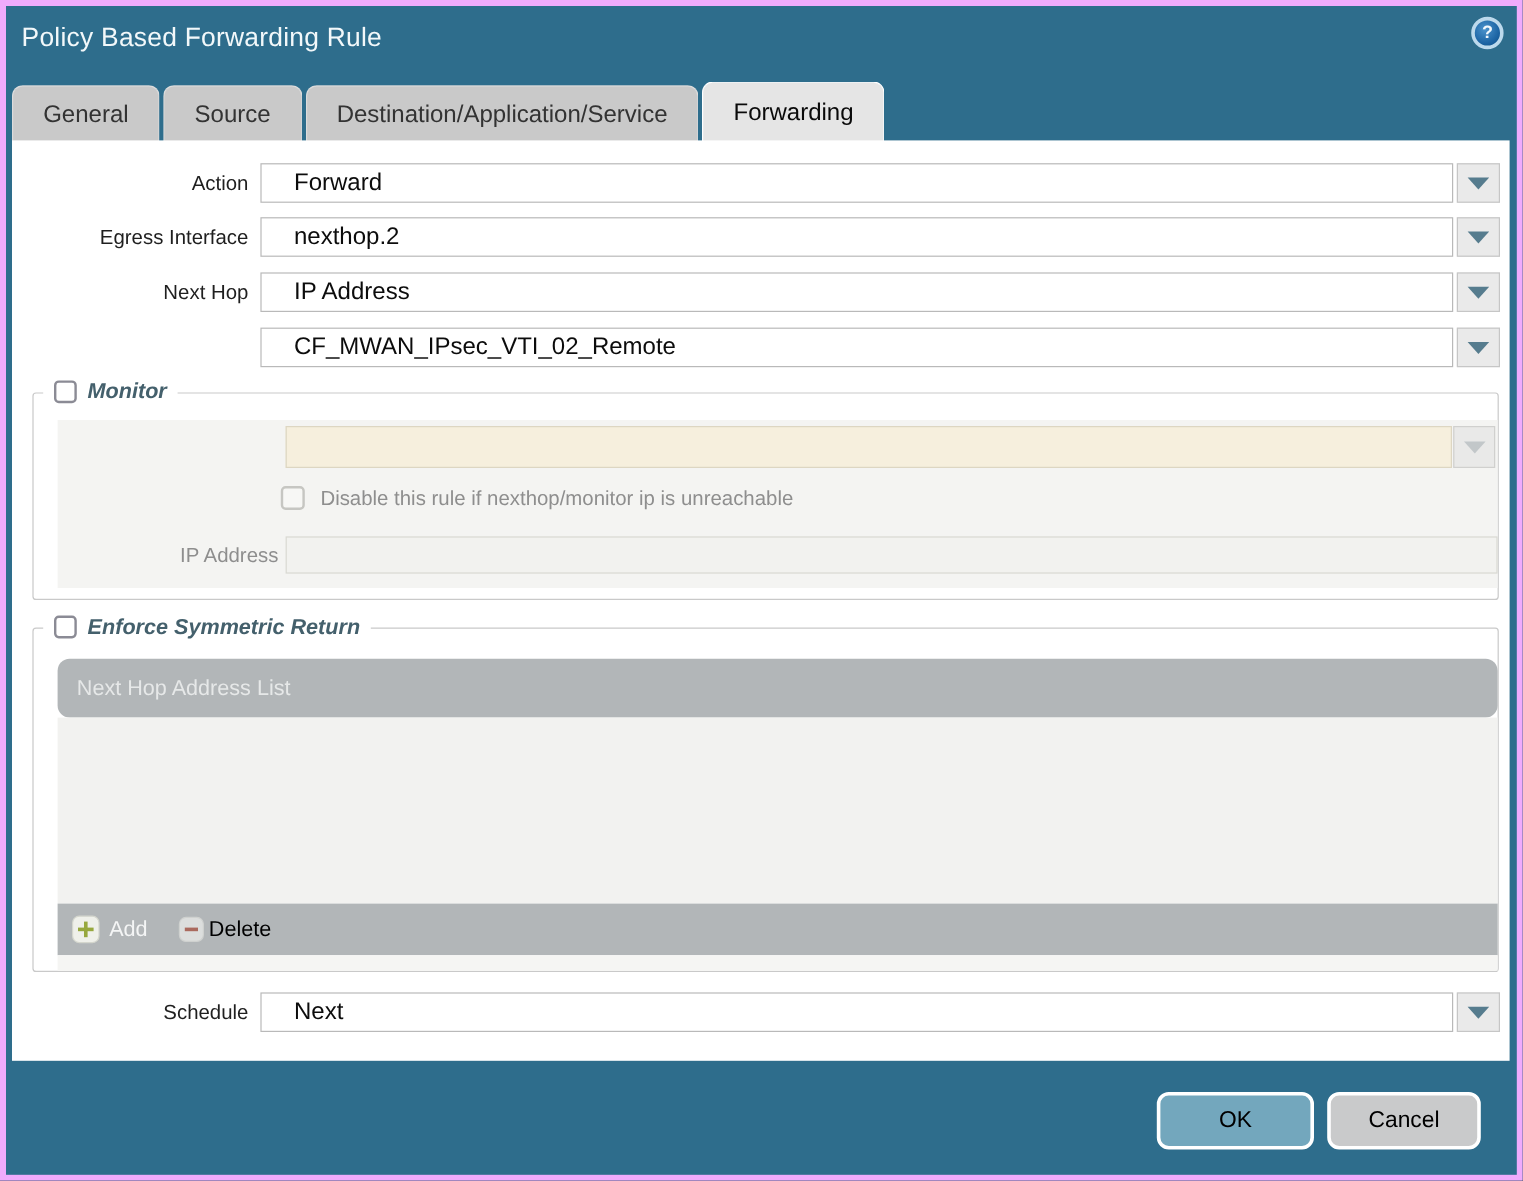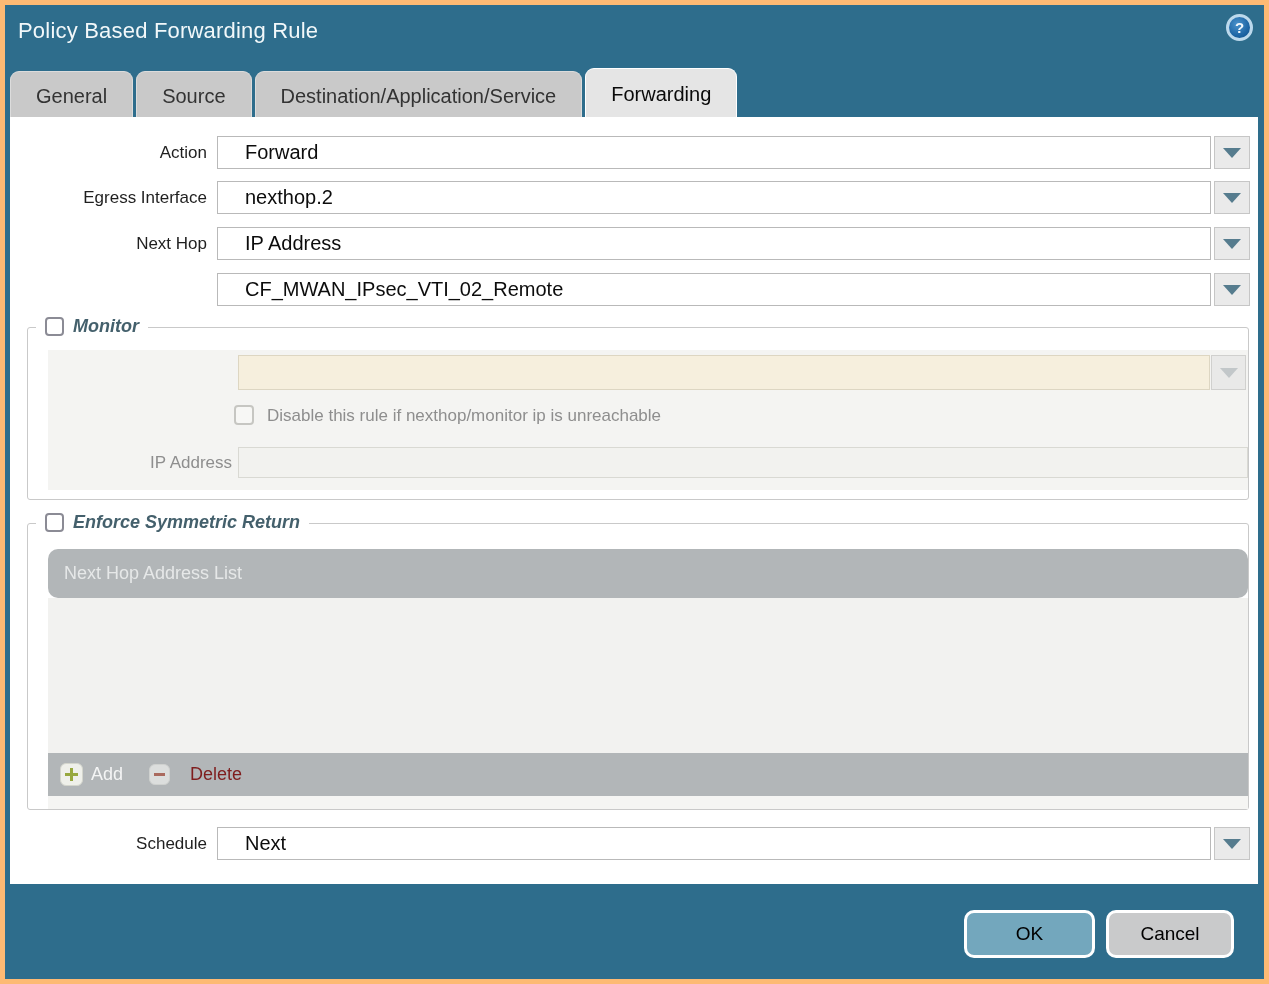--- a/index.html
+++ b/index.html
@@ -1,19 +1,19 @@
 <!DOCTYPE html>
 <html><head>
 <meta charset="utf-8">
 <style>
   html,body{margin:0;padding:0;background:#222;}
   *{box-sizing:border-box;font-family:"Liberation Sans",sans-serif;}
   .window{
     position:relative;width:1269px;height:984px;
-    background:#2e6d8c;border:5px solid #fdba74;overflow:hidden;
+    background:#2e6d8c;border:5px solid #f0abfc;overflow:hidden;
   }
   .titlebar-text{
     position:absolute;left:13px;top:13px;font-size:22px;color:#f2f8fa;
     letter-spacing:.2px;font-weight:500;
   }
   .help{
     position:absolute;left:1221px;top:9px;width:27px;height:27px;border-radius:50%;
     background:radial-gradient(circle at 40% 35%, #4b93cc 0%, #1e66a5 60%, #0d4c86 100%);
     border:3px solid #bcd9ec;color:#f2f8fc;font-size:15px;font-weight:bold;
     display:flex;align-items:center;justify-content:center;cursor:pointer;
@@ -57,21 +57,21 @@
   .grid-footer{height:43px;background:#b2b6b8;display:flex;align-items:center;padding-left:12px;}
   .grid-strip{height:13px;background:#f5f5f3;}
   .icon-sq{position:relative;border-radius:6px;}
   .icon-add{width:23px;height:23px;background:#eff0ea;border:1px solid #d4d6cd;cursor:pointer;}
   .icon-add::before{content:"";position:absolute;left:4px;top:9px;width:13px;height:3px;background:#97a83e;}
   .icon-add::after{content:"";position:absolute;left:9px;top:4px;width:3px;height:13px;background:#97a83e;}
   .icon-del{width:21px;height:21px;background:#dcdedd;border:1px solid #cfd1cf;}
   .icon-del::before{content:"";position:absolute;left:4px;top:8px;width:11px;height:3px;background:#aa6a5e;}
   .tb-label{font-size:18px;margin-left:8px;}
   .tb-label.add{color:#f4f5f5;cursor:pointer;}
-  .tb-label.del{color:#7f1d1d;margin-left:20px;}
+  .tb-label.del{color:#000000;margin-left:4px;}
   .btn{
     position:absolute;height:48px;border:3px solid #ffffff;border-radius:10px;
     font-size:19px;color:#000;display:flex;align-items:center;justify-content:center;cursor:pointer;
   }
   .btn-ok{left:959px;top:905px;width:131px;background:#73a7bd;}
   .btn-cancel{left:1101px;top:905px;width:128px;background:#c9cacb;}
 </style>
 </head>
 <body>
 

